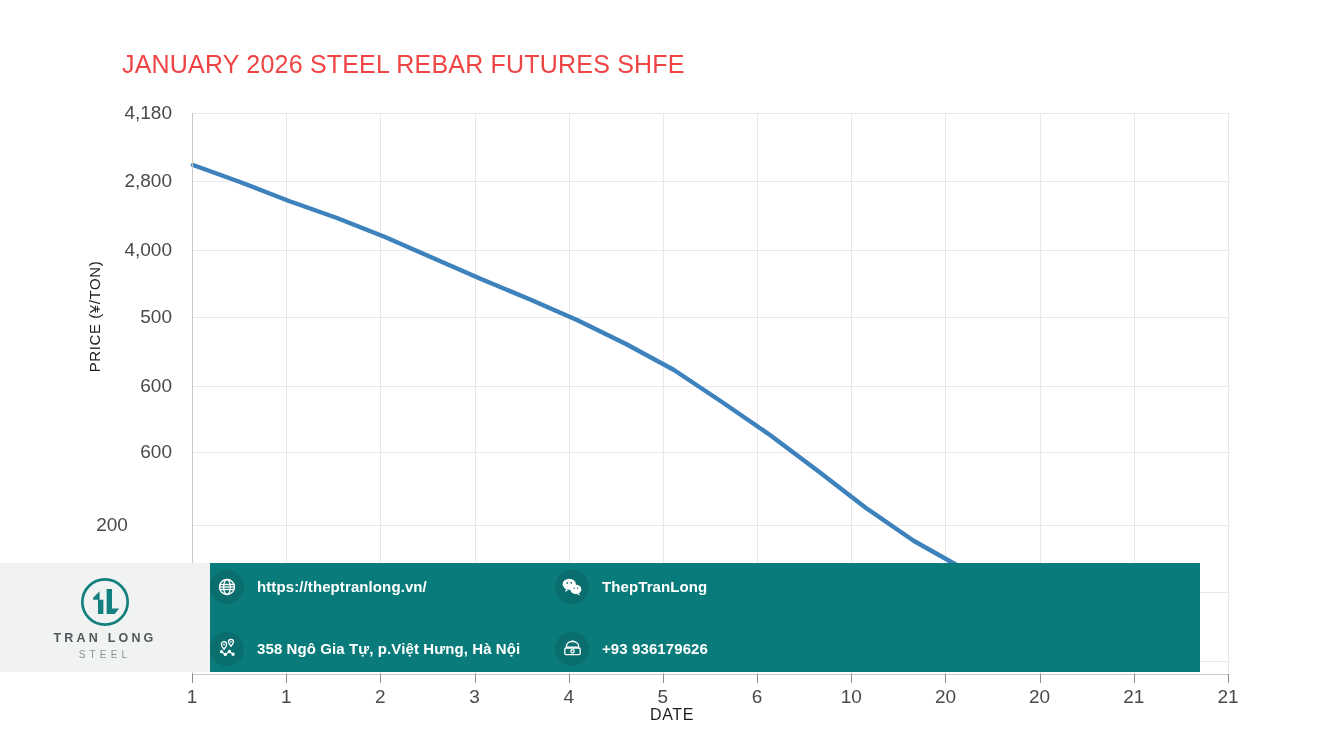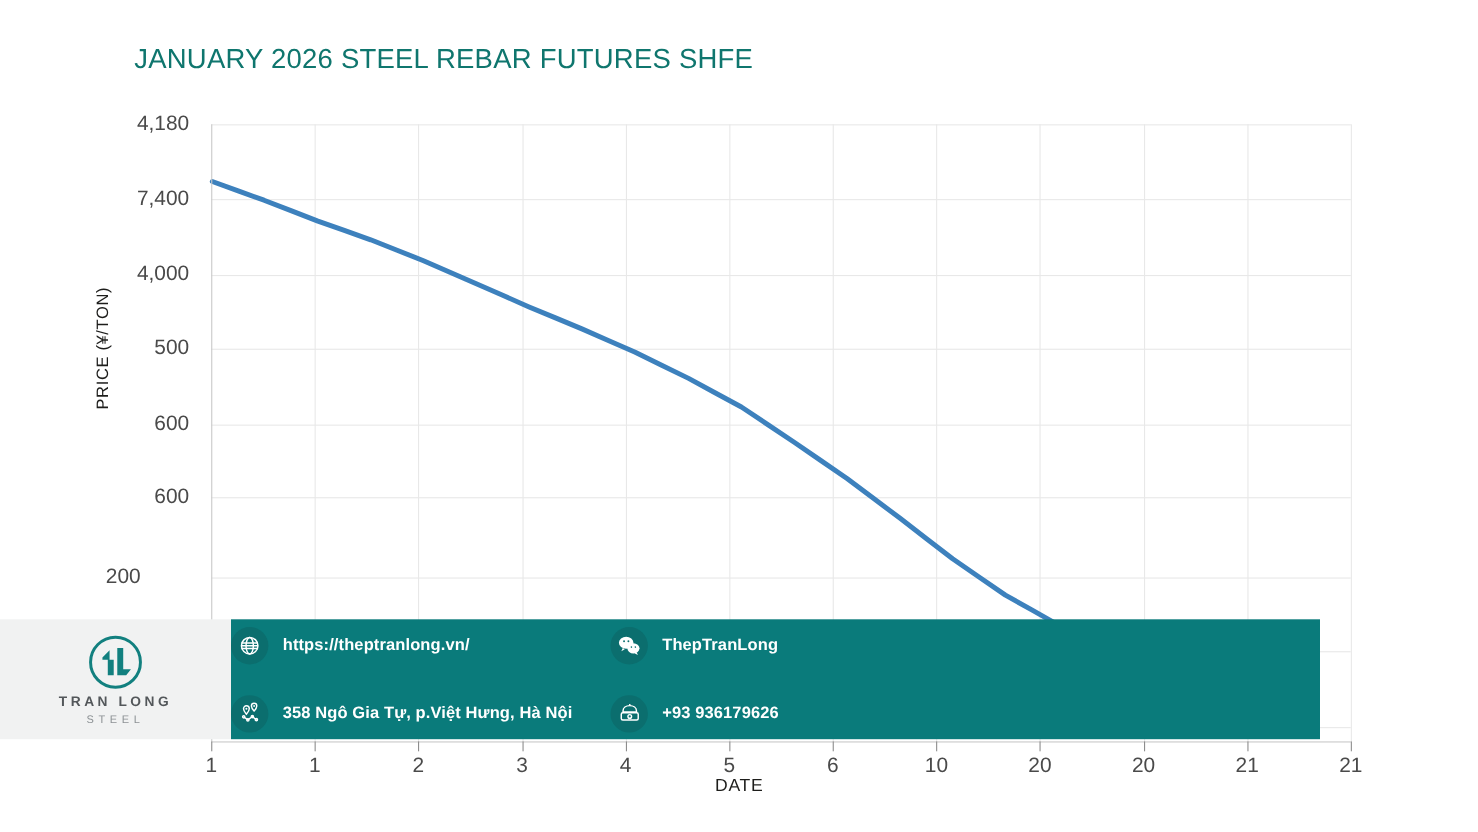--- a/index.html
+++ b/index.html
@@ -6,22 +6,22 @@
   html, body {
     width: 1344px; height: 756px;
     background: #ffffff;
     font-family: "Liberation Sans", sans-serif;
     overflow: hidden;
   }
   #root { position: relative; width: 1344px; height: 756px; background:#fff; }
 
   
   .chart-title {
-    position: absolute; left: 122px; top: 40px;
-    font-size: 25px; font-weight: 400; color: #0f766e;
+    position: absolute; left: 122px; top: 50px;
+    font-size: 25px; font-weight: 400; color: #ef4444;
     letter-spacing: .2px; white-space: nowrap;
   }
 
   
   .plot-area {
     position: absolute;
     left: 192px; top: 113px;
     width: 1036px; height: 561px;
   }
   .plot-bg { position:absolute; inset:0; background:#ffffff; }
@@ -120,21 +120,21 @@
 <body>
 
 <div id="root">
 
   <div class="chart-title">JANUARY 2026 STEEL REBAR FUTURES SHFE</div>
 
   <div class="ylabel">PRICE (¥/TON)</div>
 
   <div class="ytick-wrap" id="ytick-wrap">
       <div class="ytick" style="top: 0px;">4,180</div>
-      <div class="ytick" style="top: 67.9932px;">7,400</div>
+      <div class="ytick" style="top: 67.9932px;">2,800</div>
       <div class="ytick" style="top: 136.996px;">4,000</div>
       <div class="ytick" style="top: 203.98px;">500</div>
       <div class="ytick" style="top: 272.983px;">600</div>
       <div class="ytick" style="top: 339.012px;">600</div>
       <div class="ytick" style="top: 411.998px; text-align: center;">200</div>
     </div>
 
   <div class="plot-area">
     <div class="plot-bg"></div>
     <div id="grid-h">

